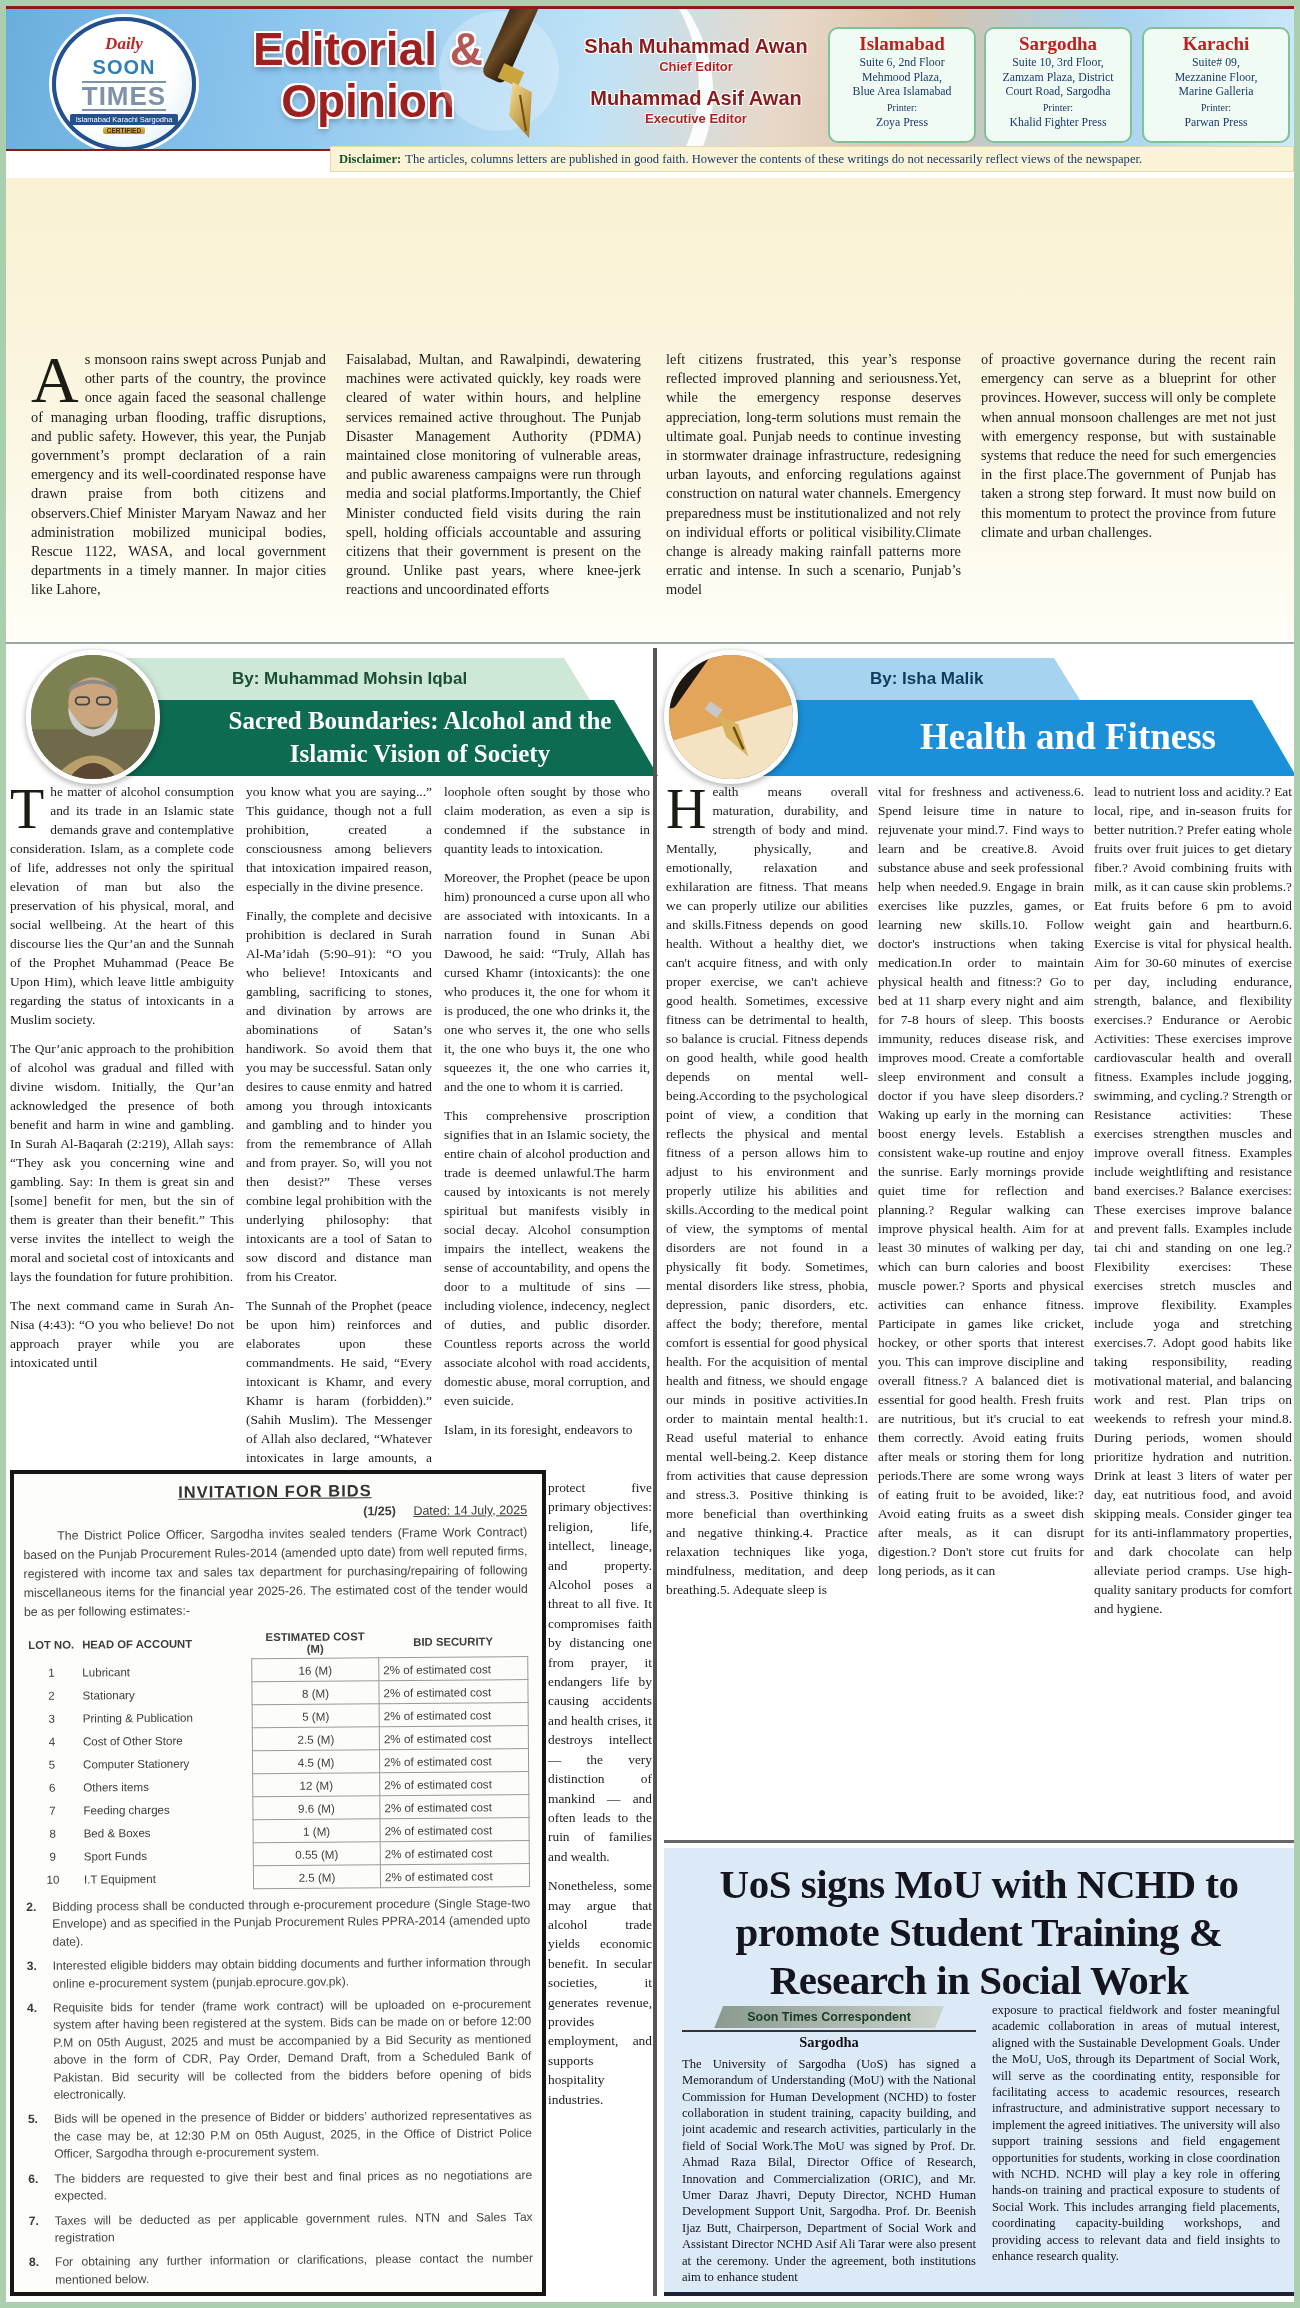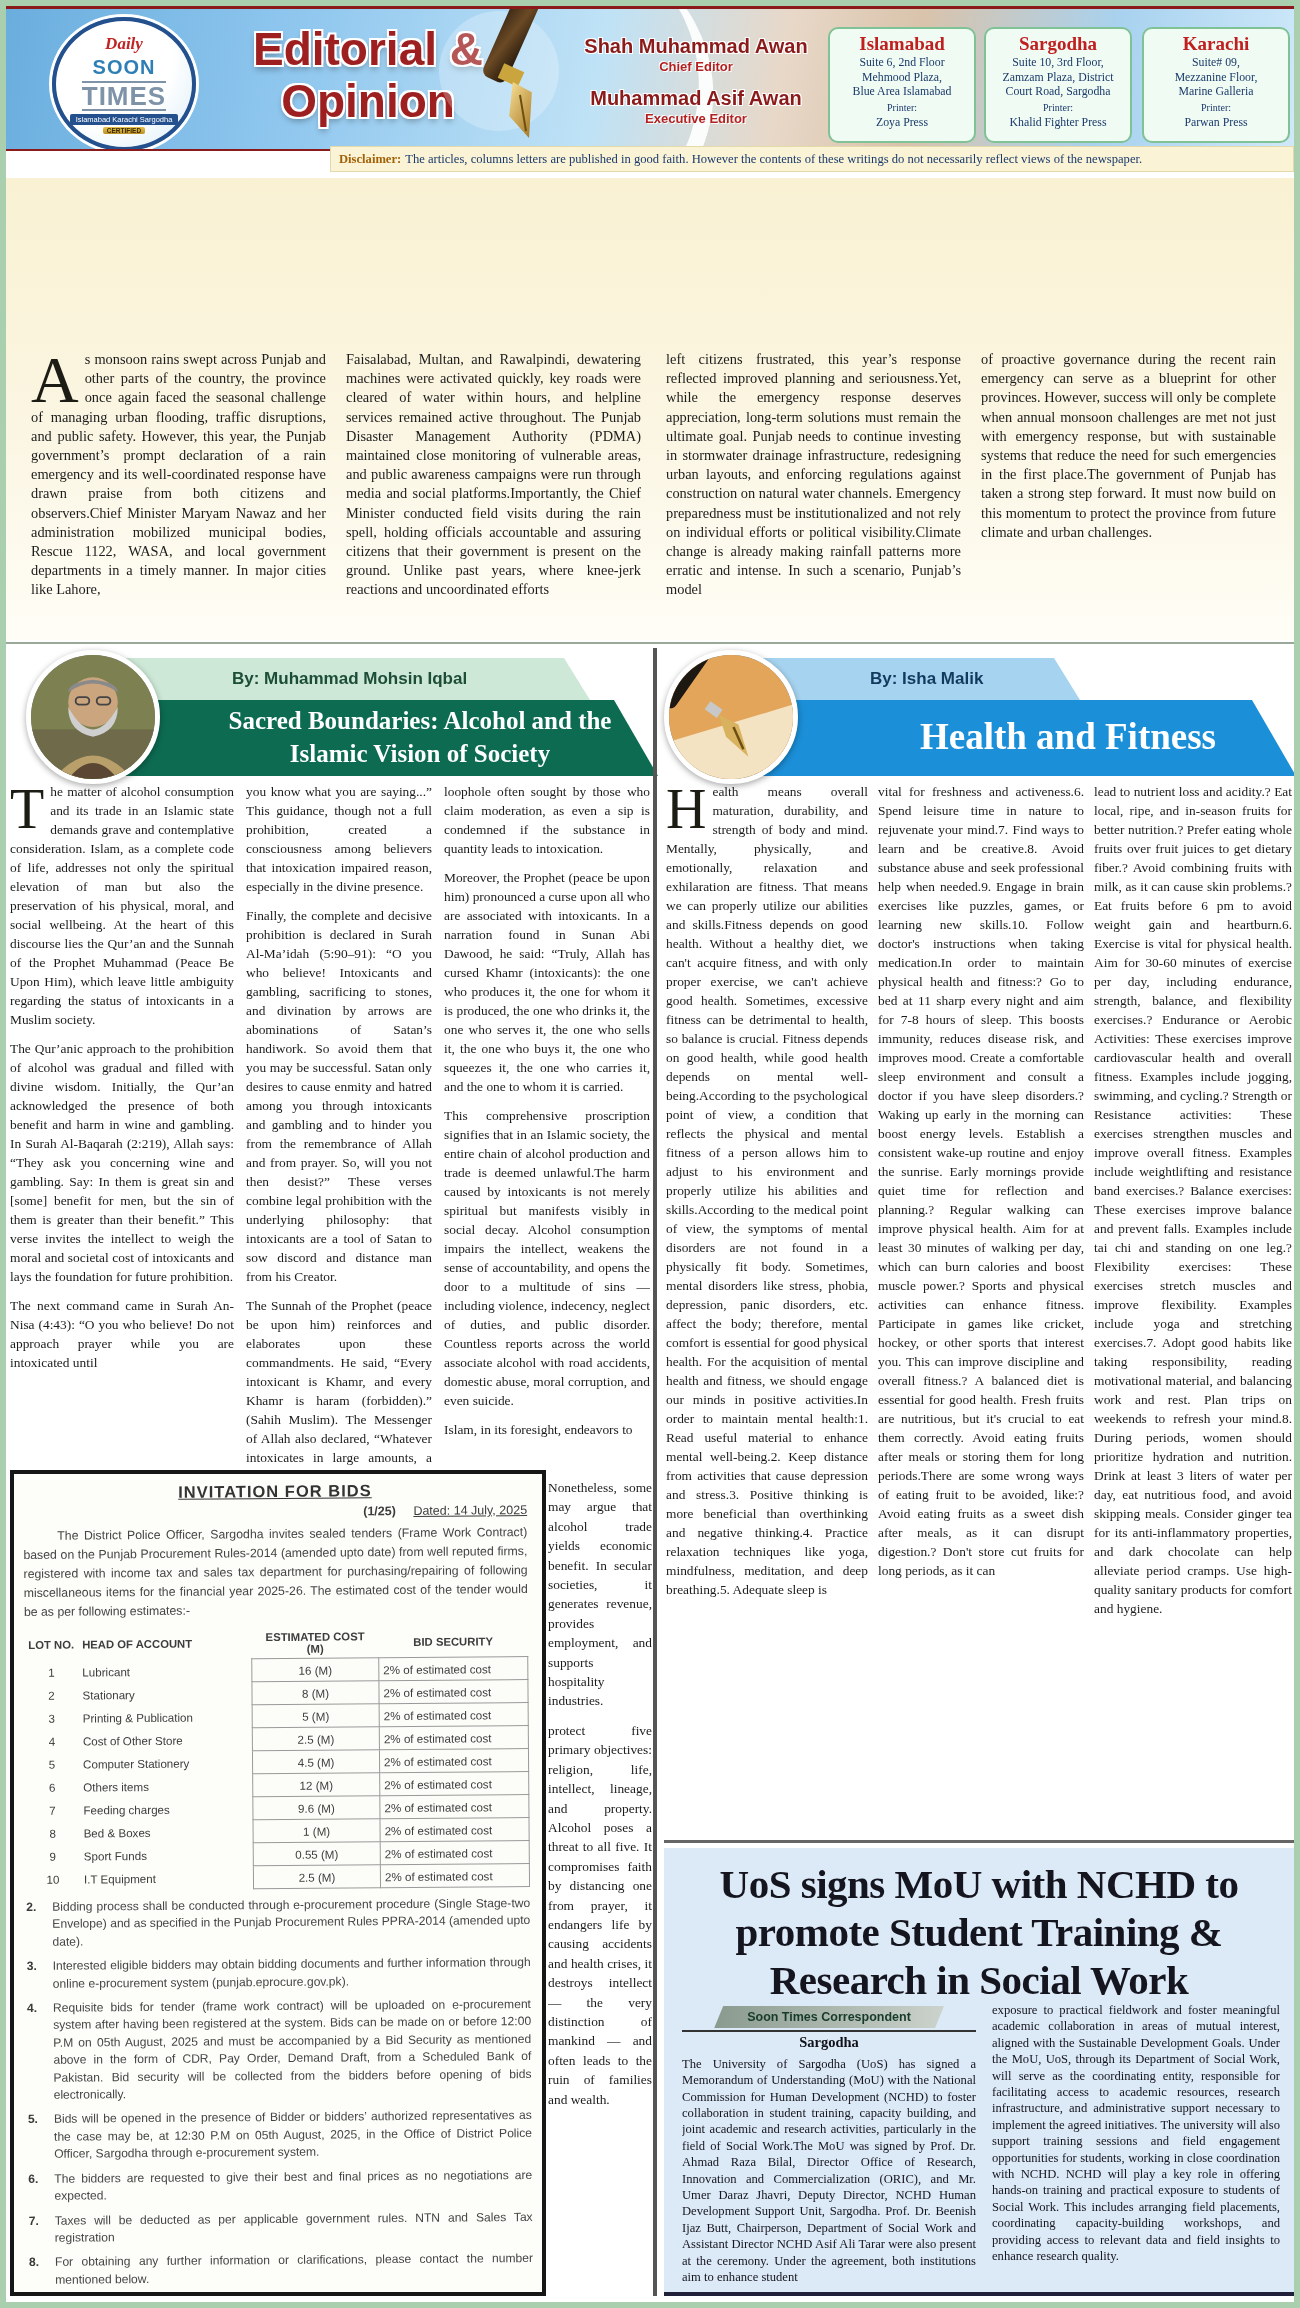--- a/index.html
+++ b/index.html
@@ -26,21 +26,21 @@
   .editors{position:absolute;left:556px;top:26px;width:268px;text-align:center;font-family:"Liberation Sans",sans-serif;}
   .editors .nm{color:#8b1a1a;font-weight:800;font-size:20px;line-height:23px;text-shadow:-1px -1px 0 #fff,1px -1px 0 #fff,-1px 1px 0 #fff,1px 1px 0 #fff;}
   .editors .rl{color:#b32020;font-weight:700;font-size:13px;line-height:17px;text-shadow:-1px -1px 0 #fff,1px 1px 0 #fff;}
   .office{position:absolute;top:18px;width:148px;height:116px;background:#f0fbf3;border:2px solid #7fc295;border-radius:10px;
     text-align:center;padding-top:4px;box-sizing:border-box;}
   .office .city{font-family:"Liberation Serif",serif;font-weight:bold;color:#c01f1f;font-size:19px;line-height:22px;}
   .office .ln{color:#1a3a6b;font-size:11.8px;line-height:14.5px;}
   .office .pr{color:#1a3a6b;font-size:10px;line-height:14px;margin-top:2px;}
   .disclaimer{position:absolute;left:330px;top:146px;width:964px;height:26px;background:#fbf3d6;border:1px solid #e4d9a8;
     display:flex;align-items:center;z-index:5;font-size:12.6px;color:#1a3a6b;white-space:nowrap;overflow:hidden;padding-left:8px;box-sizing:border-box;}
-  .disclaimer b{color:#a16207;margin-right:4px;}
+  .disclaimer b{color:#14532d;margin-right:4px;}
   
   .editorial{position:absolute;left:6px;top:178px;width:1288px;height:462px;
     background:linear-gradient(#f9f1d2 0%,#fbf6e3 55%,#fffdf6 100%);}
   .headline{position:absolute;left:40px;top:12px;width:1208px;text-align:center;color:#26261c;
     font-size:55px;line-height:62px;font-weight:500;letter-spacing:-.5px;}
   .ecol{position:absolute;top:172px;height:284px;font-size:14.4px;line-height:19.2px;text-align:justify;color:#1c1c1c;overflow:hidden;}
   .dropcap{float:left;font-size:66px;line-height:52px;padding:4px 6px 0 0;color:#1c1c14;font-weight:500;}
   .dropcap.sm{font-size:56px;line-height:46px;}
   .hline{position:absolute;left:6px;top:642px;width:1288px;height:2px;background:#9aa89a;}
   
@@ -223,22 +223,22 @@
 <div class="col" style="left:444px;top:782px;width:206px;height:686px;">
   <div>
       <p>loophole often sought by those who claim moderation, as even a sip is condemned if the substance in quantity leads to intoxication.</p>
       <p>Moreover, the Prophet (peace be upon him) pronounced a curse upon all who are associated with intoxicants. In a narration found in Sunan Abi Dawood, he said: “Truly, Allah has cursed Khamr (intoxicants): the one who produces it, the one for whom it is produced, the one who drinks it, the one who serves it, the one who sells it, the one who buys it, the one who squeezes it, the one who carries it, and the one to whom it is carried.</p>
       <p>This comprehensive proscription signifies that in an Islamic society, the entire chain of alcohol production and trade is deemed unlawful.The harm caused by intoxicants is not merely spiritual but manifests visibly in social decay. Alcohol consumption impairs the intellect, weakens the sense of accountability, and opens the door to a multitude of sins — including violence, indecency, neglect of duties, and public disorder. Countless reports across the world associate alcohol with road accidents, domestic abuse, moral corruption, and even suicide.</p>
       <p>Islam, in its foresight, endeavors to</p>
     </div>
 </div>
 <div class="col" style="left:548px;top:1478px;width:104px;height:818px;line-height:19.4px;">
   <div>
+      <p>protect five primary objectives: religion, life, intellect, lineage, and property. Alcohol poses a threat to all five. It compromises faith by distancing one from prayer, it endangers life by causing accidents and health crises, it destroys intellect — the very distinction of mankind — and often leads to the ruin of families and wealth.</p>
       <p>Nonetheless, some may argue that alcohol trade yields economic benefit. In secular societies, it generates revenue, provides employment, and supports hospitality industries.</p>
-      <p>protect five primary objectives: religion, life, intellect, lineage, and property. Alcohol poses a threat to all five. It compromises faith by distancing one from prayer, it endangers life by causing accidents and health crises, it destroys intellect — the very distinction of mankind — and often leads to the ruin of families and wealth.</p>
     </div>
 </div>
 
 <div class="col" style="left:666px;top:782px;width:202px;height:1054px;">
   <span class="dropcap sm">H</span>
   <div>
       <p>ealth means overall maturation, durability, and strength of body and mind. Mentally, physically, and emotionally, relaxation and exhilaration are fitness. That means we can properly utilize our abilities and skills.Fitness depends on good health. Without a healthy diet, we can't acquire fitness, and with only proper exercise, we can't achieve good health. Sometimes, excessive fitness can be detrimental to health, so balance is crucial. Fitness depends on good health, while good health depends on mental well-being.According to the psychological point of view, a condition that reflects the physical and mental fitness of a person allows him to adjust to his environment and properly utilize his abilities and skills.According to the medical point of view, the symptoms of mental disorders are not found in a physically fit body. Sometimes, mental disorders like stress, phobia, depression, panic disorders, etc. affect the body; therefore, mental comfort is essential for good physical health. For the acquisition of mental health and fitness, we should engage our minds in positive activities.In order to maintain mental health:1. Read useful material to enhance mental well-being.2. Keep distance from activities that cause depression and stress.3. Positive thinking is more beneficial than overthinking and negative thinking.4. Practice relaxation techniques like yoga, mindfulness, meditation, and deep breathing.5. Adequate sleep is</p>
     </div>
 </div>
 <div class="col" style="left:878px;top:782px;width:206px;height:1054px;">

